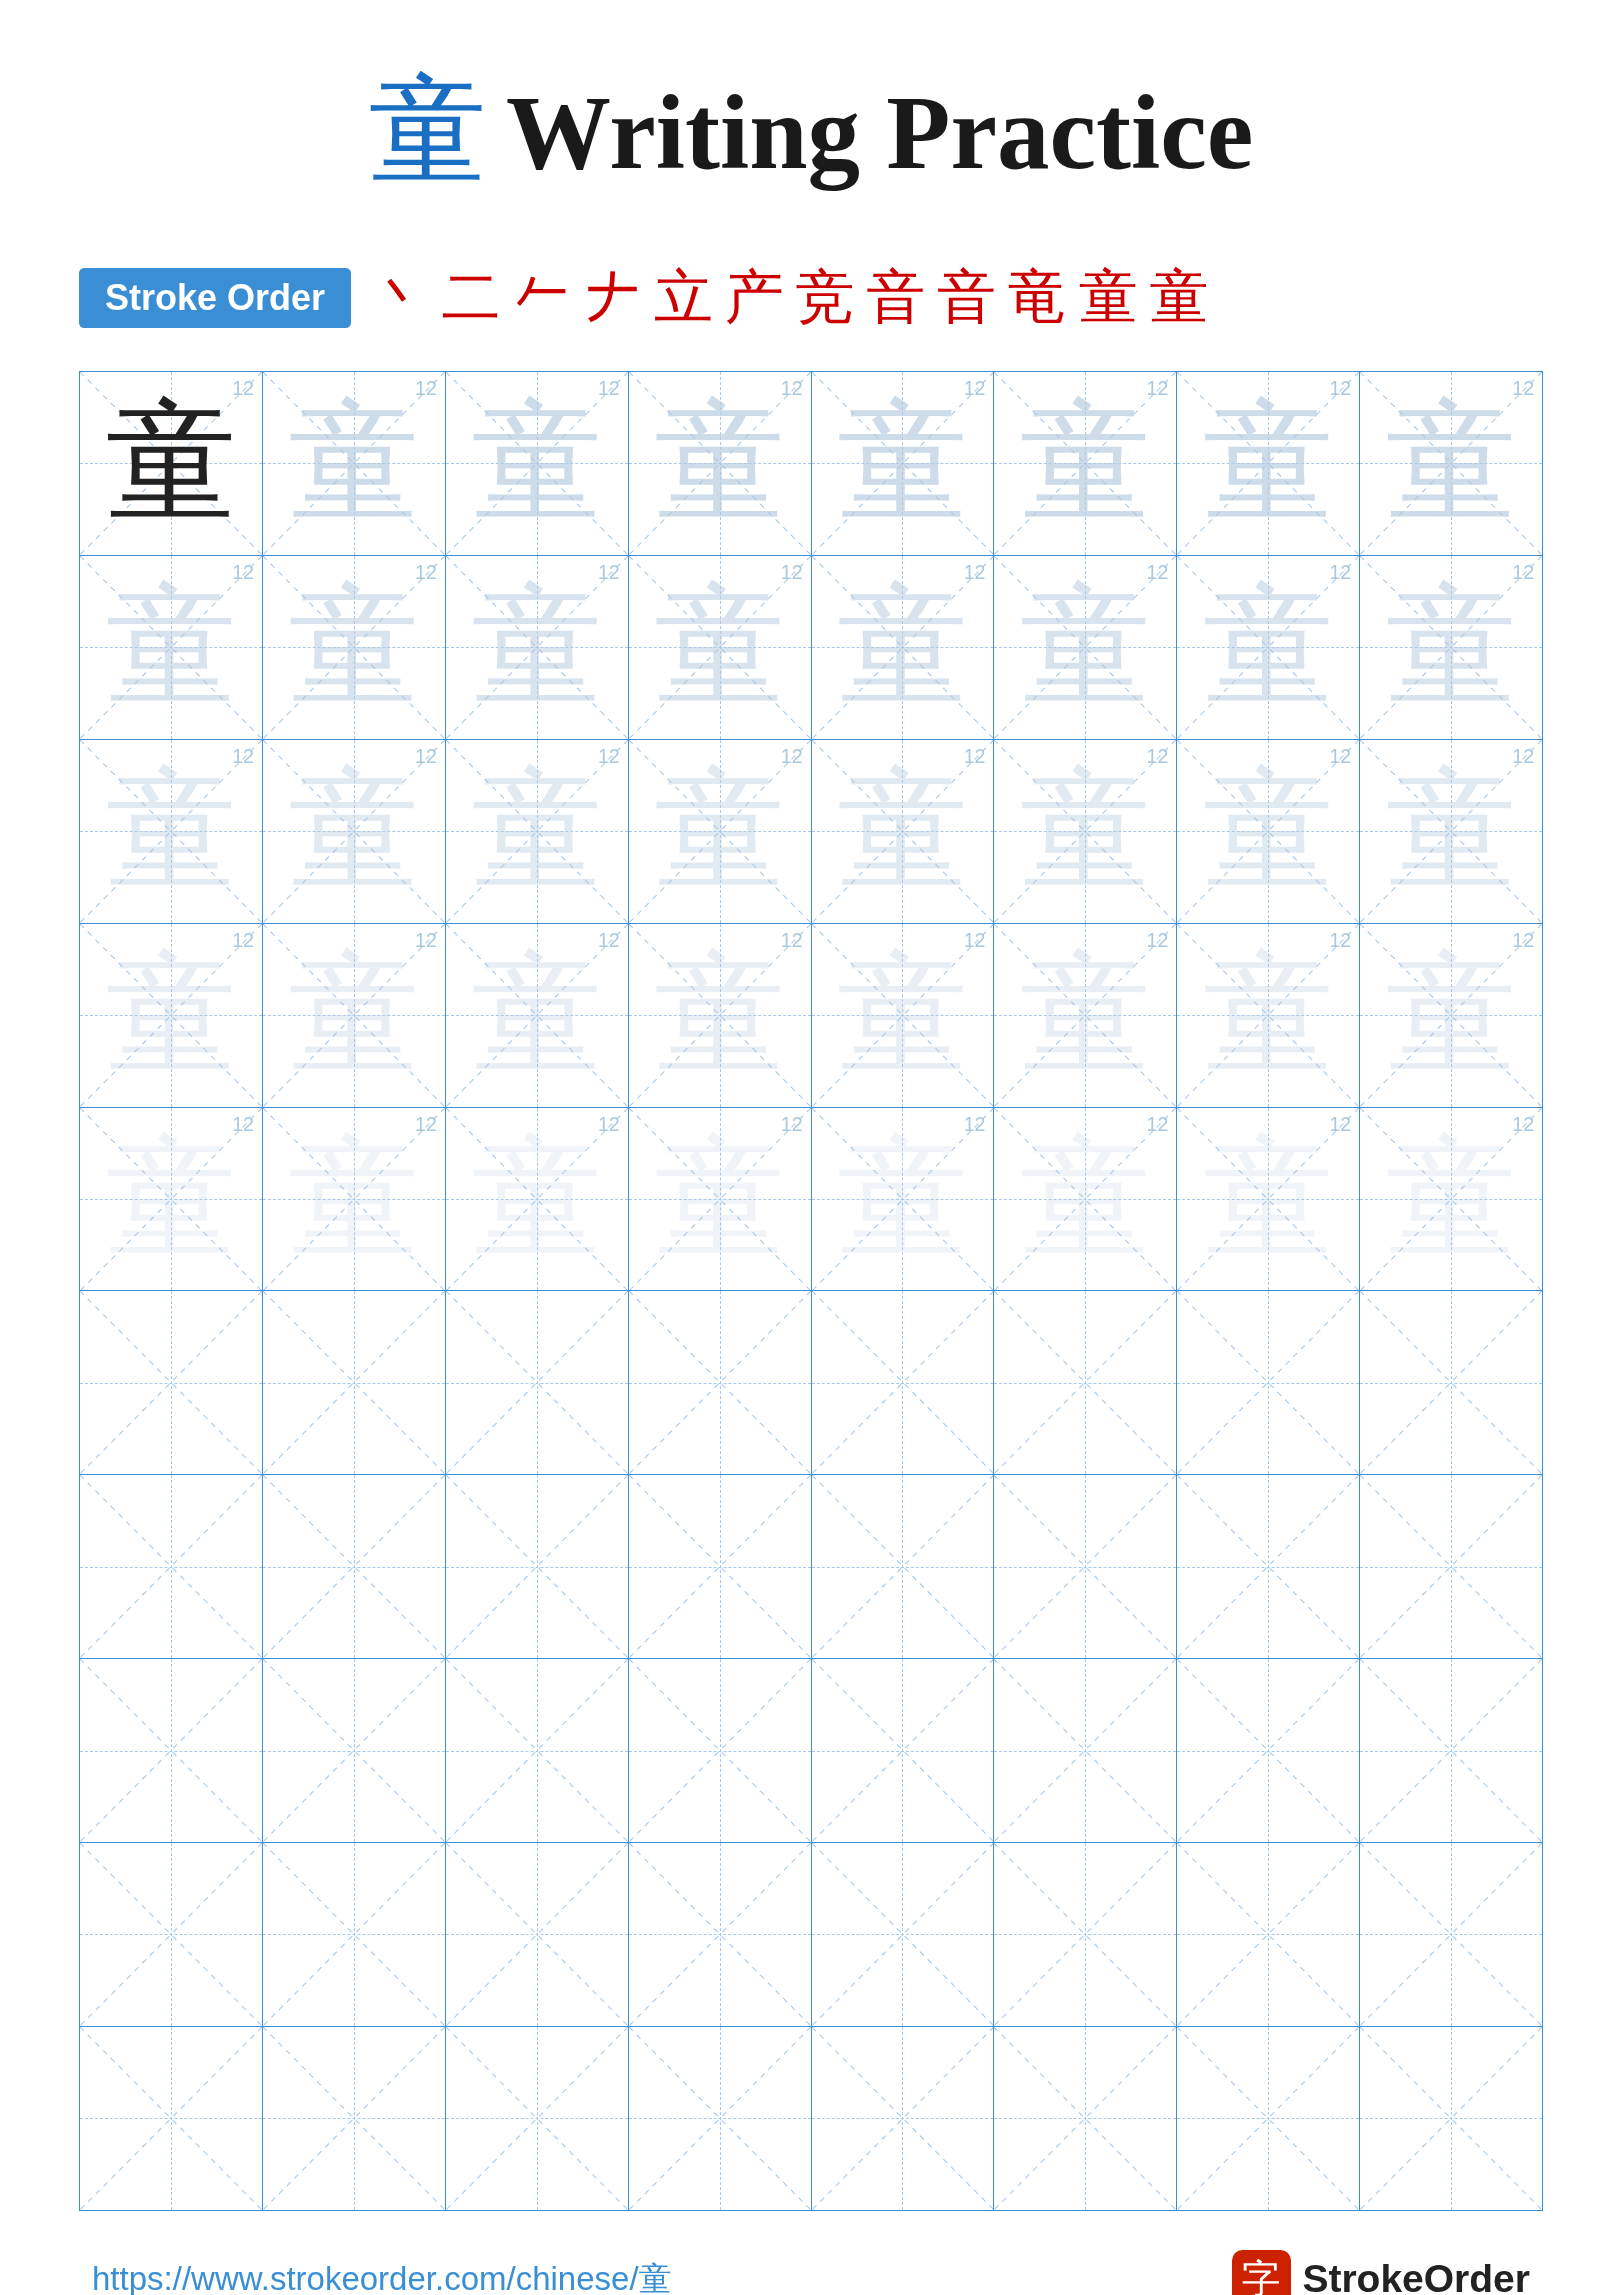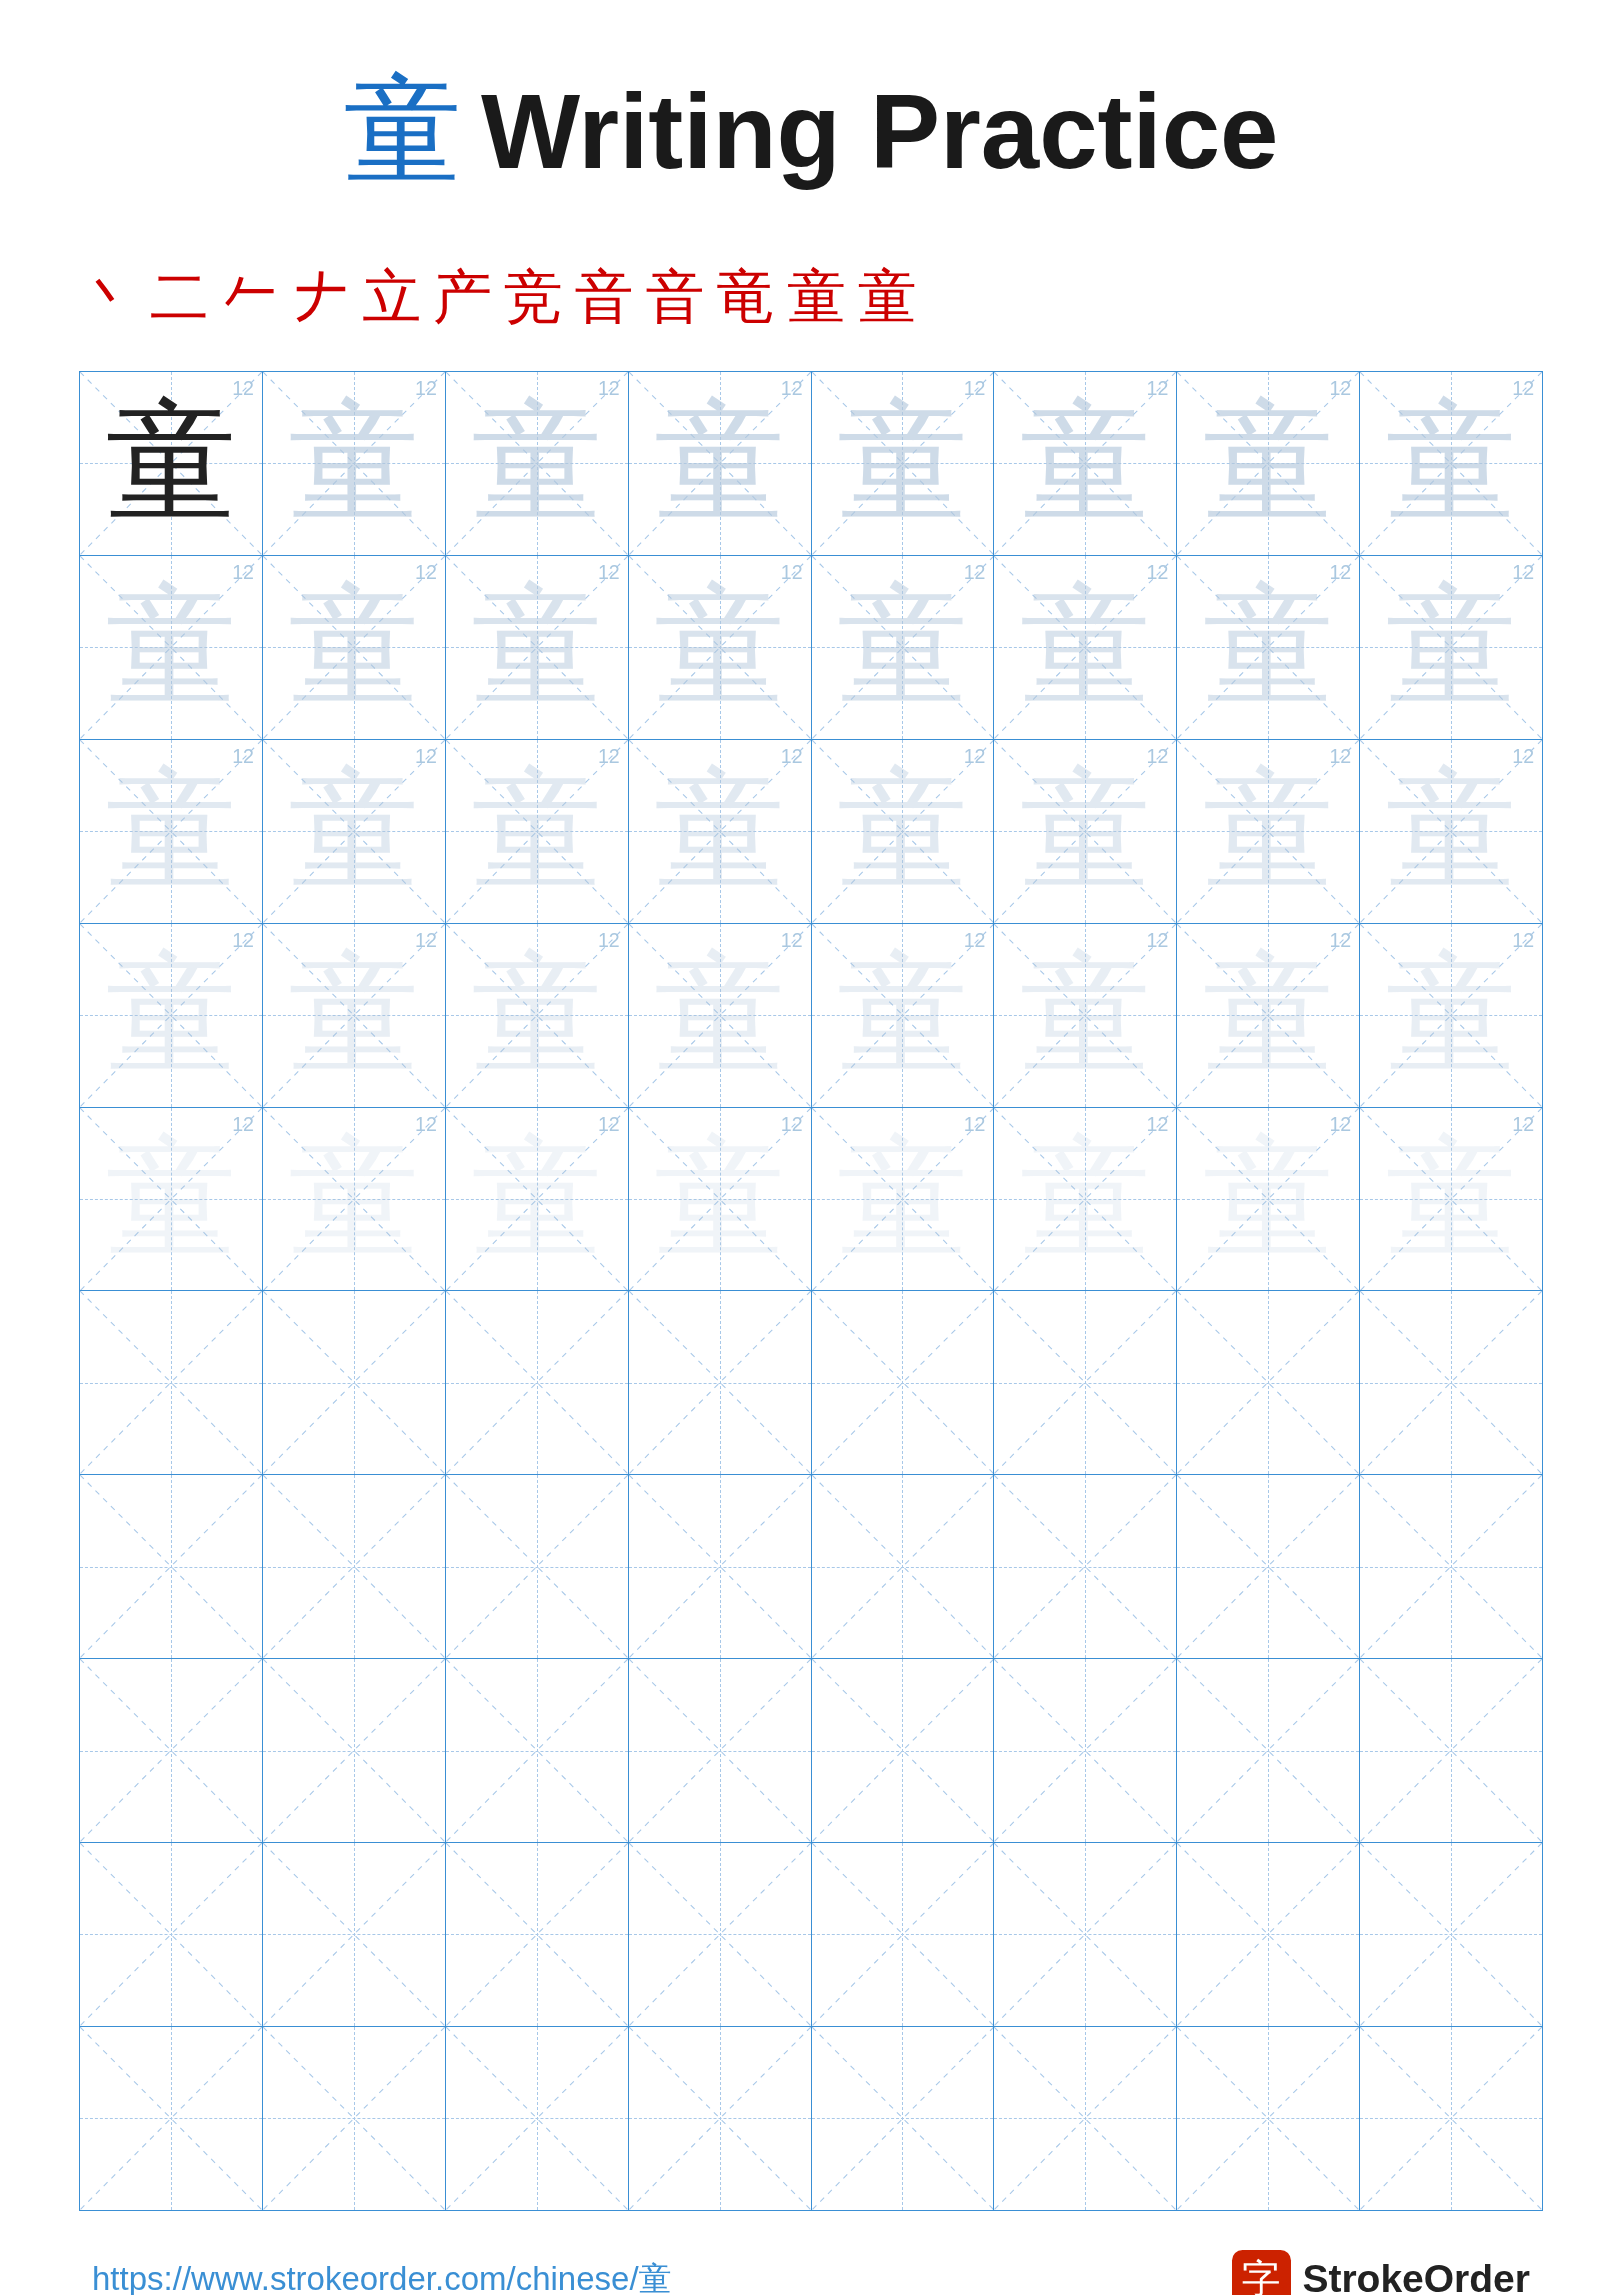--- a/index.html
+++ b/index.html
@@ -34,21 +34,21 @@
       font-size: 118px;
       color: #1a6fc4;
       font-family: serif;
       margin-right: 19.6px;
     }
 
     .title-text {
       font-size: 105px;
       color: #1a1a1a;
       font-weight: bold;
-      font-family: Liberation Sans, sans-serif;
+      font-family: Liberation Serif, serif;
     }
 
     .stroke-order-row {
       display: flex;
       align-items: center;
       width: 100%;
       margin-bottom: 33px;
       gap: 19.6px;
     }
 
@@ -218,20 +218,21 @@
 <body>
 
 <div class="page">
 
   <div class="title-row">
     <span class="title-char">童</span>
     <span class="title-text">Writing Practice</span>
   </div>
 
   <div class="stroke-order-row">
+    <div class="stroke-order-badge">Stroke Order</div>
     <div class="stroke-sequence">
       <span class="stroke-char">丶</span>
       <span class="stroke-char">二</span>
       <span class="stroke-char">𠂉</span>
       <span class="stroke-char">𠂇</span>
       <span class="stroke-char">立</span>
       <span class="stroke-char">产</span>
       <span class="stroke-char">竞</span>
       <span class="stroke-char">音</span>
       <span class="stroke-char">音</span>

